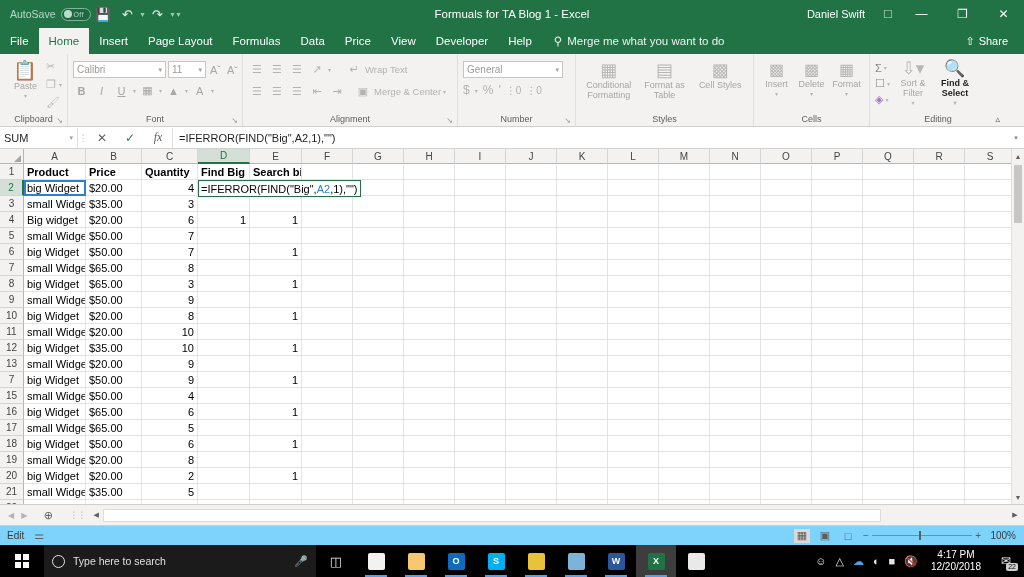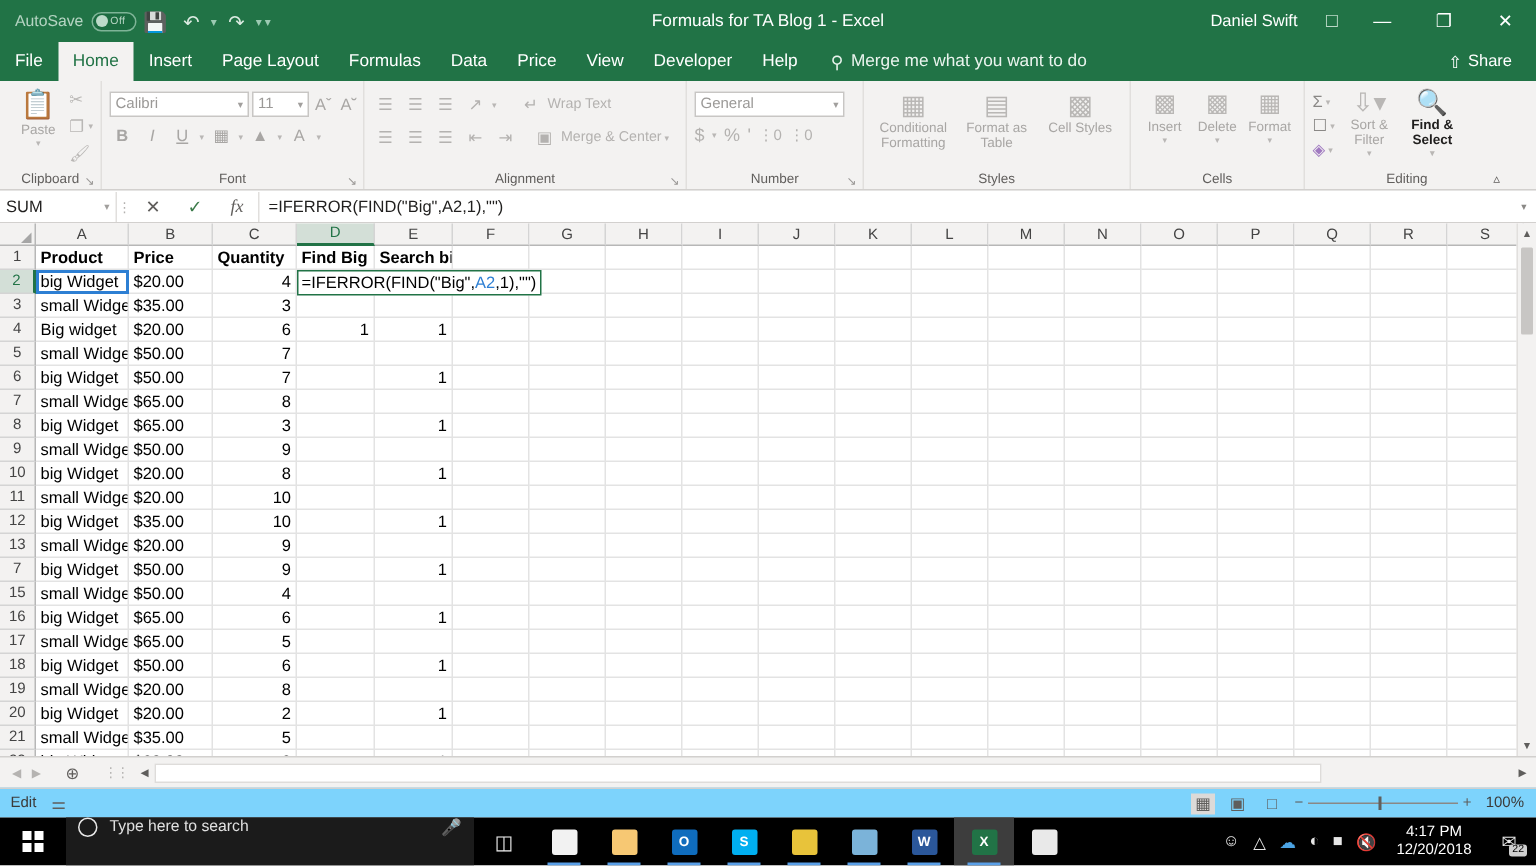--- a/index.html
+++ b/index.html
@@ -256,21 +256,21 @@
   .zval{font-size:10px;color:#3b3a39;width:28px;text-align:right;}
 
   
   .taskbar{
     height:32px;background:#000000;display:flex;align-items:center;color:#fff;
   }
   .startb{width:44px;height:32px;display:flex;align-items:center;justify-content:center;}
   .winlogo{width:14px;height:14px;display:grid;grid-template-columns:1fr 1fr;grid-template-rows:1fr 1fr;gap:1.5px;}
   .winlogo i{background:#fff;display:block;}
   .searchbox{
-    width:272px;height:32px;background:#1b1b1b;display:flex;gap:8px;padding:0 8px;
+    width:272px;height:32px;background:#1b1b1b;display:flex;align-items:center;gap:8px;padding:0 8px;
   }
   .srch-circle{width:13px;height:13px;border:1.5px solid #e8e8e8;border-radius:50%;}
   .srch-text{font-size:10.5px;color:#e0e0e0;}
   .mic{margin-left:auto;font-size:11px;color:#d0d0d0;}
   .tb-ico{
     width:40px;height:32px;display:flex;align-items:center;justify-content:center;position:relative;
   }
   .tb-ico.run:after{
     content:"";position:absolute;bottom:0;left:9px;right:9px;height:2px;background:#5aa0e8;
   }

